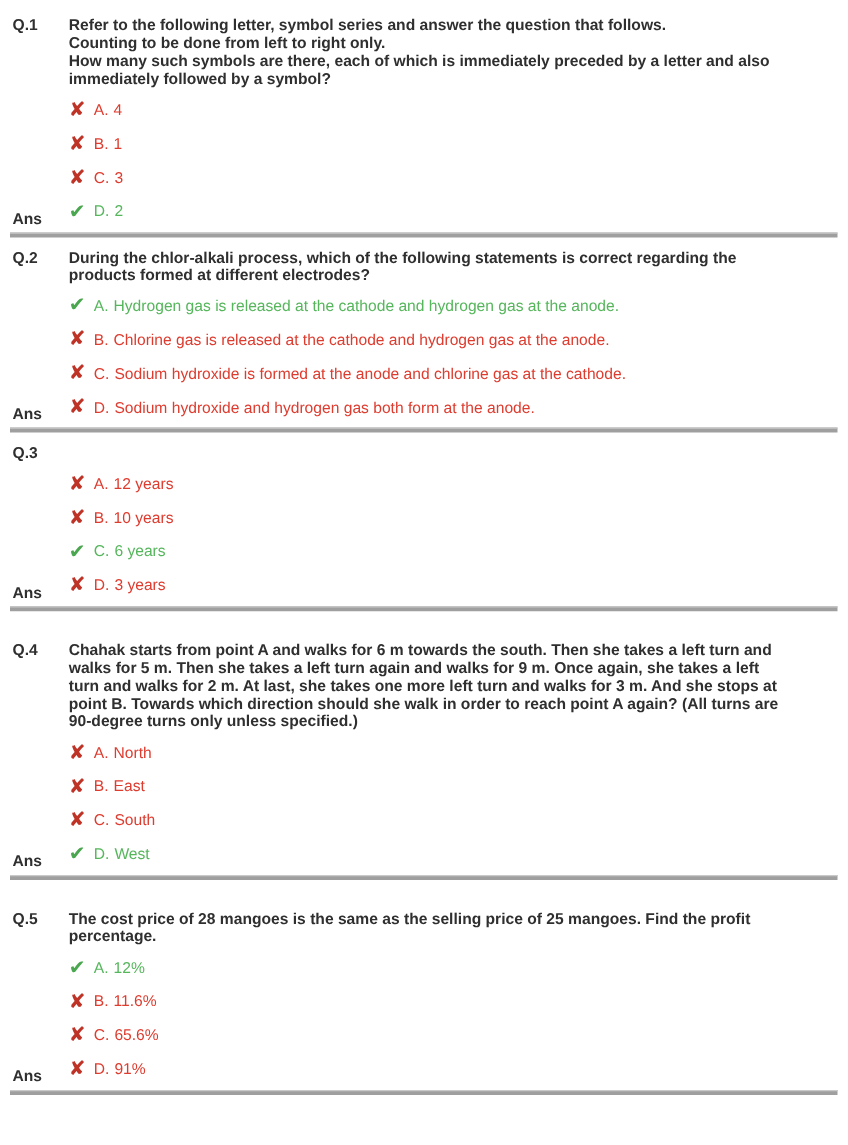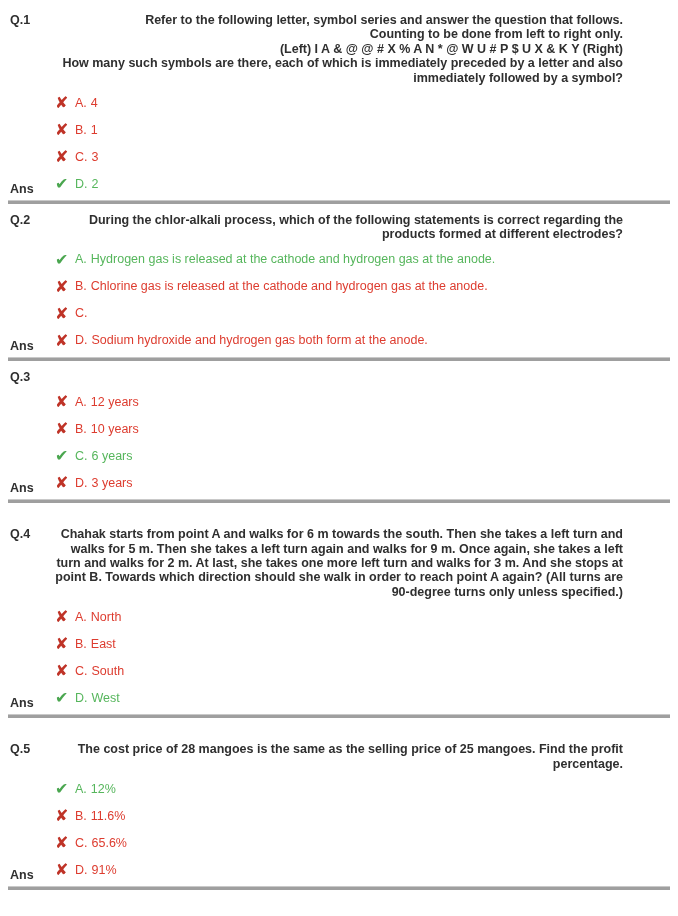--- a/index.html
+++ b/index.html
@@ -21,21 +21,20 @@
   .q-row { display: flex; align-items: flex-start; }
   .q-num {
     flex: 0 0 45px; width: 45px;
     font-size: 12.5px; font-weight: bold; color: var(--qtext);
     line-height: 14.4px;
   }
   .q-text {
     max-width: 568px;
     font-size: 12.5px; font-weight: bold; color: var(--qtext);
     line-height: 14.4px;
-    text-align: right;
   }
   .q-text p { margin: 0; }
 
   .ans-row { display: flex; align-items: flex-end; margin-top: 9px; }
   .ans-label {
     flex: 0 0 45px; width: 45px;
     font-size: 12.5px; font-weight: bold; color: var(--qtext);
     padding-top: 1px;
   }
   .options { display: flex; flex-direction: column; }
@@ -67,21 +66,20 @@
 <body>
 
 <div class="page">
 
   <section class="block">
     <div class="q-row">
       <div class="q-num">Q.1</div>
       <div class="q-text">
         <p>Refer to the following letter, symbol series and answer the question that follows.</p>
         <p>Counting to be done from left to right only.</p>
-        <p>(Left) I A &amp; @ @ # X % A N * @ W U # P $ U X &amp; K Y (Right)</p>
         <p>How many such symbols are there, each of which is immediately preceded by a letter and also immediately followed by a symbol?</p>
       </div>
     </div>
     <div class="ans-row">
       <div class="ans-label">Ans</div>
       <div class="options">
         <div class="option wrong">
           <span class="mark">✘</span>
           <span class="letter">A.</span>
           <span class="txt">4</span>
@@ -122,20 +120,21 @@
           <span class="txt">Hydrogen gas is released at the cathode and hydrogen gas at the anode.</span>
         </div>
         <div class="option wrong">
           <span class="mark">✘</span>
           <span class="letter">B.</span>
           <span class="txt">Chlorine gas is released at the cathode and hydrogen gas at the anode.</span>
         </div>
         <div class="option wrong">
           <span class="mark">✘</span>
           <span class="letter">C.</span>
+          <span class="txt">Sodium hydroxide is formed at the anode and chlorine gas at the cathode.</span>
         </div>
         <div class="option wrong">
           <span class="mark">✘</span>
           <span class="letter">D.</span>
           <span class="txt">Sodium hydroxide and hydrogen gas both form at the anode.</span>
         </div>
       </div>
     </div>
   </section>
   <div class="divider"></div>

